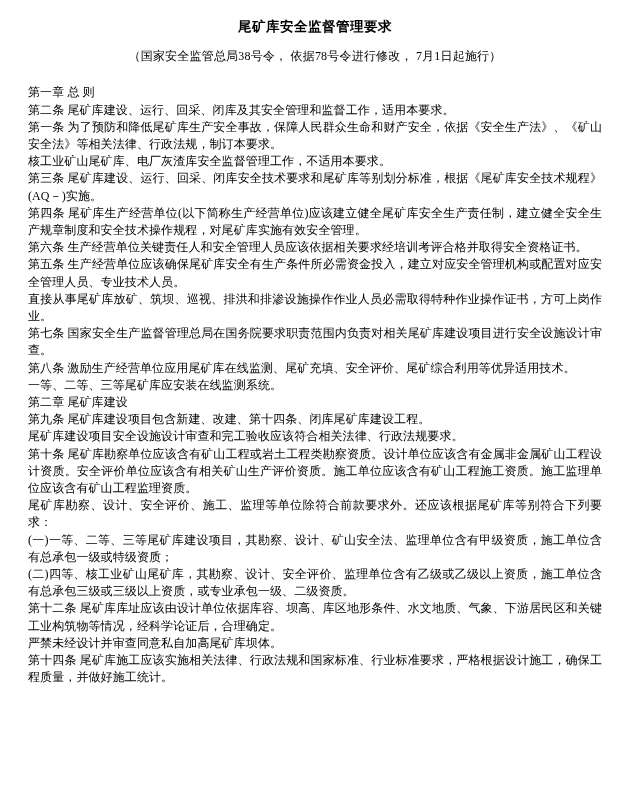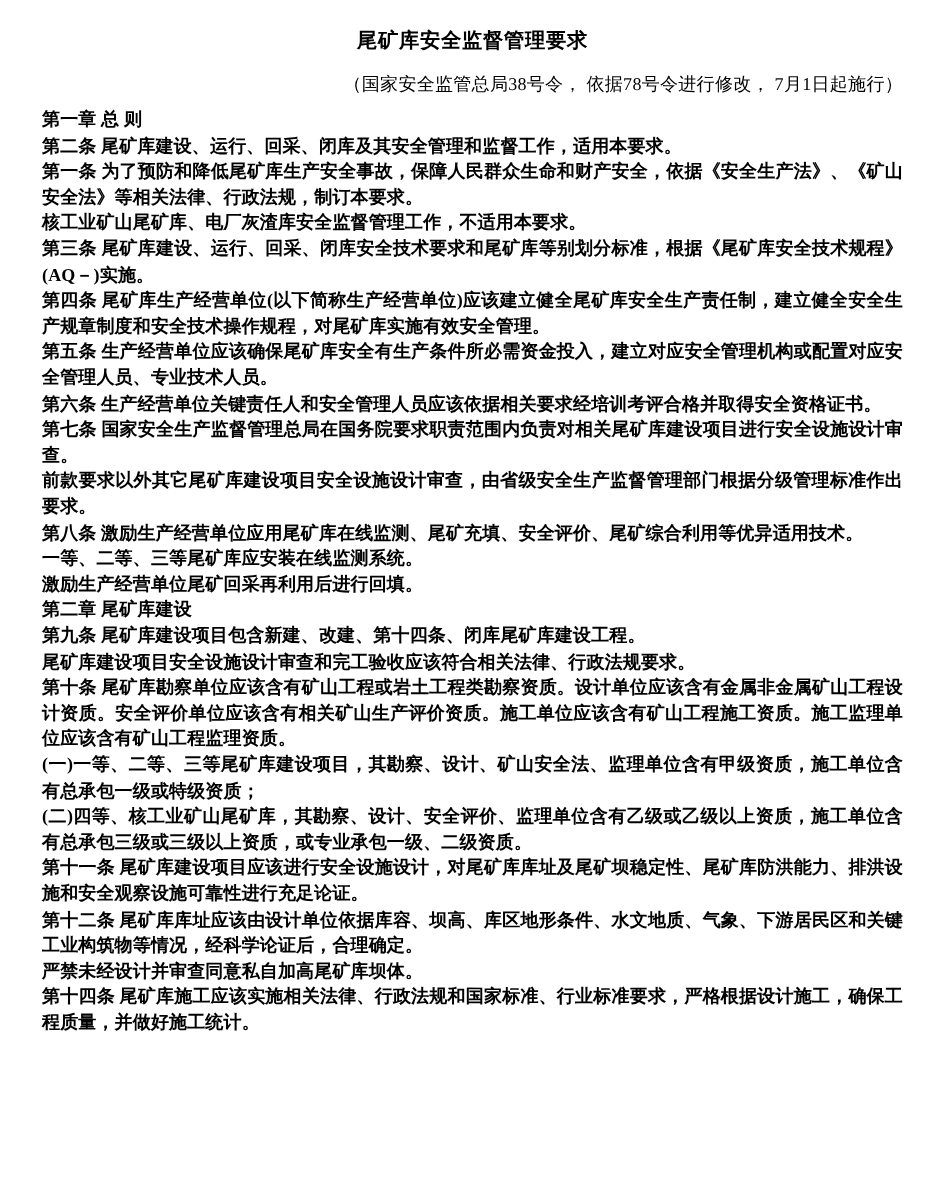--- a/index.html
+++ b/index.html
@@ -24,63 +24,61 @@
   }
   .doc-title {
     text-align: center;
     font-size: 13.5px;
     font-weight: bold;
     letter-spacing: 0.5px;
     margin: 4px 0 12px 0;
     line-height: 1.3;
   }
   .doc-subtitle {
-    text-align: right;
+    text-align: center;
     font-size: 12px;
-    margin: 0 0 7px 0;
+    margin: 0 0 20px 0;
     line-height: 1.4;
     letter-spacing: 0.2px;
   }
   .body-text p {
     margin: 0;
     font-size: 12px;
     line-height: 17.2px;
     text-align: justify;
     text-justify: inter-ideograph;
     letter-spacing: 0.1px;
-    font-weight: bold;
   }
   .chapter {
     margin-top: 1px;
   }
 </style>
 </head>
 <body>
 
 <div class="page">
   <div class="doc-title">尾矿库安全监督管理要求</div>
   <div class="doc-subtitle">（国家安全监管总局38号令，  依据78号令进行修改， 7月1日起施行）</div>
   <div class="body-text">
     <p>第一章 总 则</p>
     <p>第二条 尾矿库建设、运行、回采、闭库及其安全管理和监督工作，适用本要求。</p>
     <p>第一条 为了预防和降低尾矿库生产安全事故，保障人民群众生命和财产安全，依据《安全生产法》、《矿山安全法》等相关法律、行政法规，制订本要求。</p>
     <p>核工业矿山尾矿库、电厂灰渣库安全监督管理工作，不适用本要求。</p>
     <p>第三条 尾矿库建设、运行、回采、闭库安全技术要求和尾矿库等别划分标准，根据《尾矿库安全技术规程》(AQ－)实施。</p>
     <p>第四条 尾矿库生产经营单位(以下简称生产经营单位)应该建立健全尾矿库安全生产责任制，建立健全安全生产规章制度和安全技术操作规程，对尾矿库实施有效安全管理。</p>
+    <p>第六条 生产经营单位关键责任人和安全管理人员应该依据相关要求经培训考评合格并取得安全资格证书。</p>
     <p>第五条 生产经营单位应该确保尾矿库安全有生产条件所必需资金投入，建立对应安全管理机构或配置对应安全管理人员、专业技术人员。</p>
-    <p>第六条 生产经营单位关键责任人和安全管理人员应该依据相关要求经培训考评合格并取得安全资格证书。</p>
+    <p>直接从事尾矿库放矿、筑坝、巡视、排洪和排渗设施操作作业人员必需取得特种作业操作证书，方可上岗作业。</p>
     <p>第七条 国家安全生产监督管理总局在国务院要求职责范围内负责对相关尾矿库建设项目进行安全设施设计审查。</p>
-    <p>前款要求以外其它尾矿库建设项目安全设施设计审查，由省级安全生产监督管理部门根据分级管理标准作出要求。</p>
     <p>第八条 激励生产经营单位应用尾矿库在线监测、尾矿充填、安全评价、尾矿综合利用等优异适用技术。</p>
     <p>一等、二等、三等尾矿库应安装在线监测系统。</p>
-    <p>激励生产经营单位尾矿回采再利用后进行回填。</p>
     <p class="chapter">第二章 尾矿库建设</p>
     <p>第九条 尾矿库建设项目包含新建、改建、第十四条、闭库尾矿库建设工程。</p>
     <p>尾矿库建设项目安全设施设计审查和完工验收应该符合相关法律、行政法规要求。</p>
     <p>第十条 尾矿库勘察单位应该含有矿山工程或岩土工程类勘察资质。设计单位应该含有金属非金属矿山工程设计资质。安全评价单位应该含有相关矿山生产评价资质。施工单位应该含有矿山工程施工资质。施工监理单位应该含有矿山工程监理资质。</p>
+    <p>尾矿库勘察、设计、安全评价、施工、监理等单位除符合前款要求外。还应该根据尾矿库等别符合下列要求：</p>
     <p>(一)一等、二等、三等尾矿库建设项目，其勘察、设计、矿山安全法、监理单位含有甲级资质，施工单位含有总承包一级或特级资质；</p>
     <p>(二)四等、核工业矿山尾矿库，其勘察、设计、安全评价、监理单位含有乙级或乙级以上资质，施工单位含有总承包三级或三级以上资质，或专业承包一级、二级资质。</p>
-    <p>第十一条 尾矿库建设项目应该进行安全设施设计，对尾矿库库址及尾矿坝稳定性、尾矿库防洪能力、排洪设施和安全观察设施可靠性进行充足论证。</p>
     <p>第十二条 尾矿库库址应该由设计单位依据库容、坝高、库区地形条件、水文地质、气象、下游居民区和关键工业构筑物等情况，经科学论证后，合理确定。</p>
     <p>严禁未经设计并审查同意私自加高尾矿库坝体。</p>
     <p>第十四条 尾矿库施工应该实施相关法律、行政法规和国家标准、行业标准要求，严格根据设计施工，确保工程质量，并做好施工统计。</p>
   </div>
 </div>
 
 </body></html>

